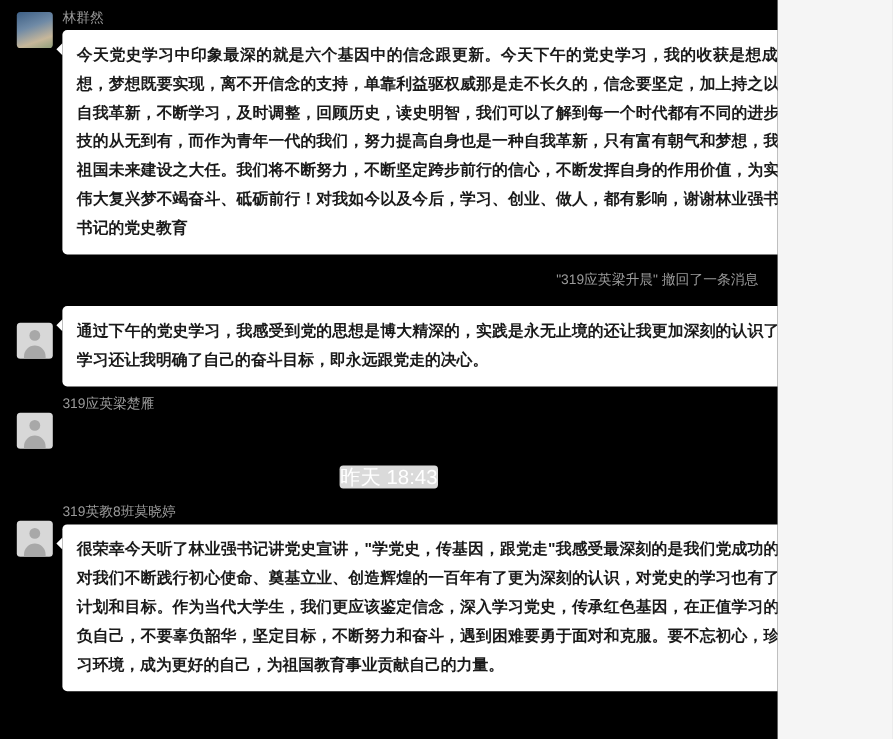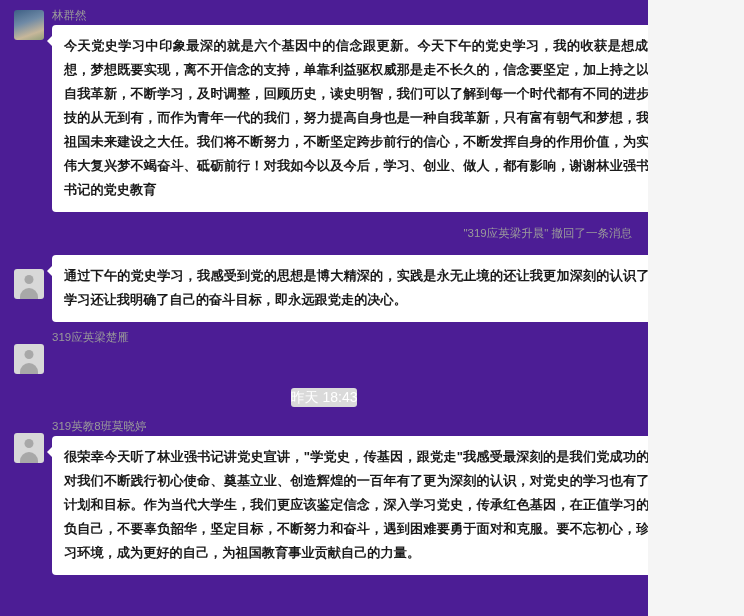--- a/index.html
+++ b/index.html
@@ -10,21 +10,21 @@
   body {
     width: 744px;
     height: 616px;
     overflow: hidden;
     font-family: "Liberation Sans", sans-serif;
     -webkit-font-smoothing: antialiased;
   }
   .chat {
     width: 648px;
     height: 616px;
-    background: #4c1d95;
+    background: #000000;
     position: relative;
     overflow: hidden;
     padding-top: 2px;
     box-sizing: border-box;
   }
   .msg {
     display: flex;
     align-items: flex-start;
     padding: 6px 14px 2px 14px;
   }
@@ -108,21 +108,21 @@
     text-align: right;
   }
   .time-pill-wrap {
     text-align: center;
     margin: 12px 0 6px 0;
   }
   .time-pill {
     display: inline-block;
     background: #dadada;
     color: #ffffff;
-    font-size: 14px;
+    font-size: 17px;
     line-height: 17px;
     padding: 1px 0;
     border-radius: 3px;
   }
 </style>
 </head>
 <body>
 
 <div class="chat">
 

